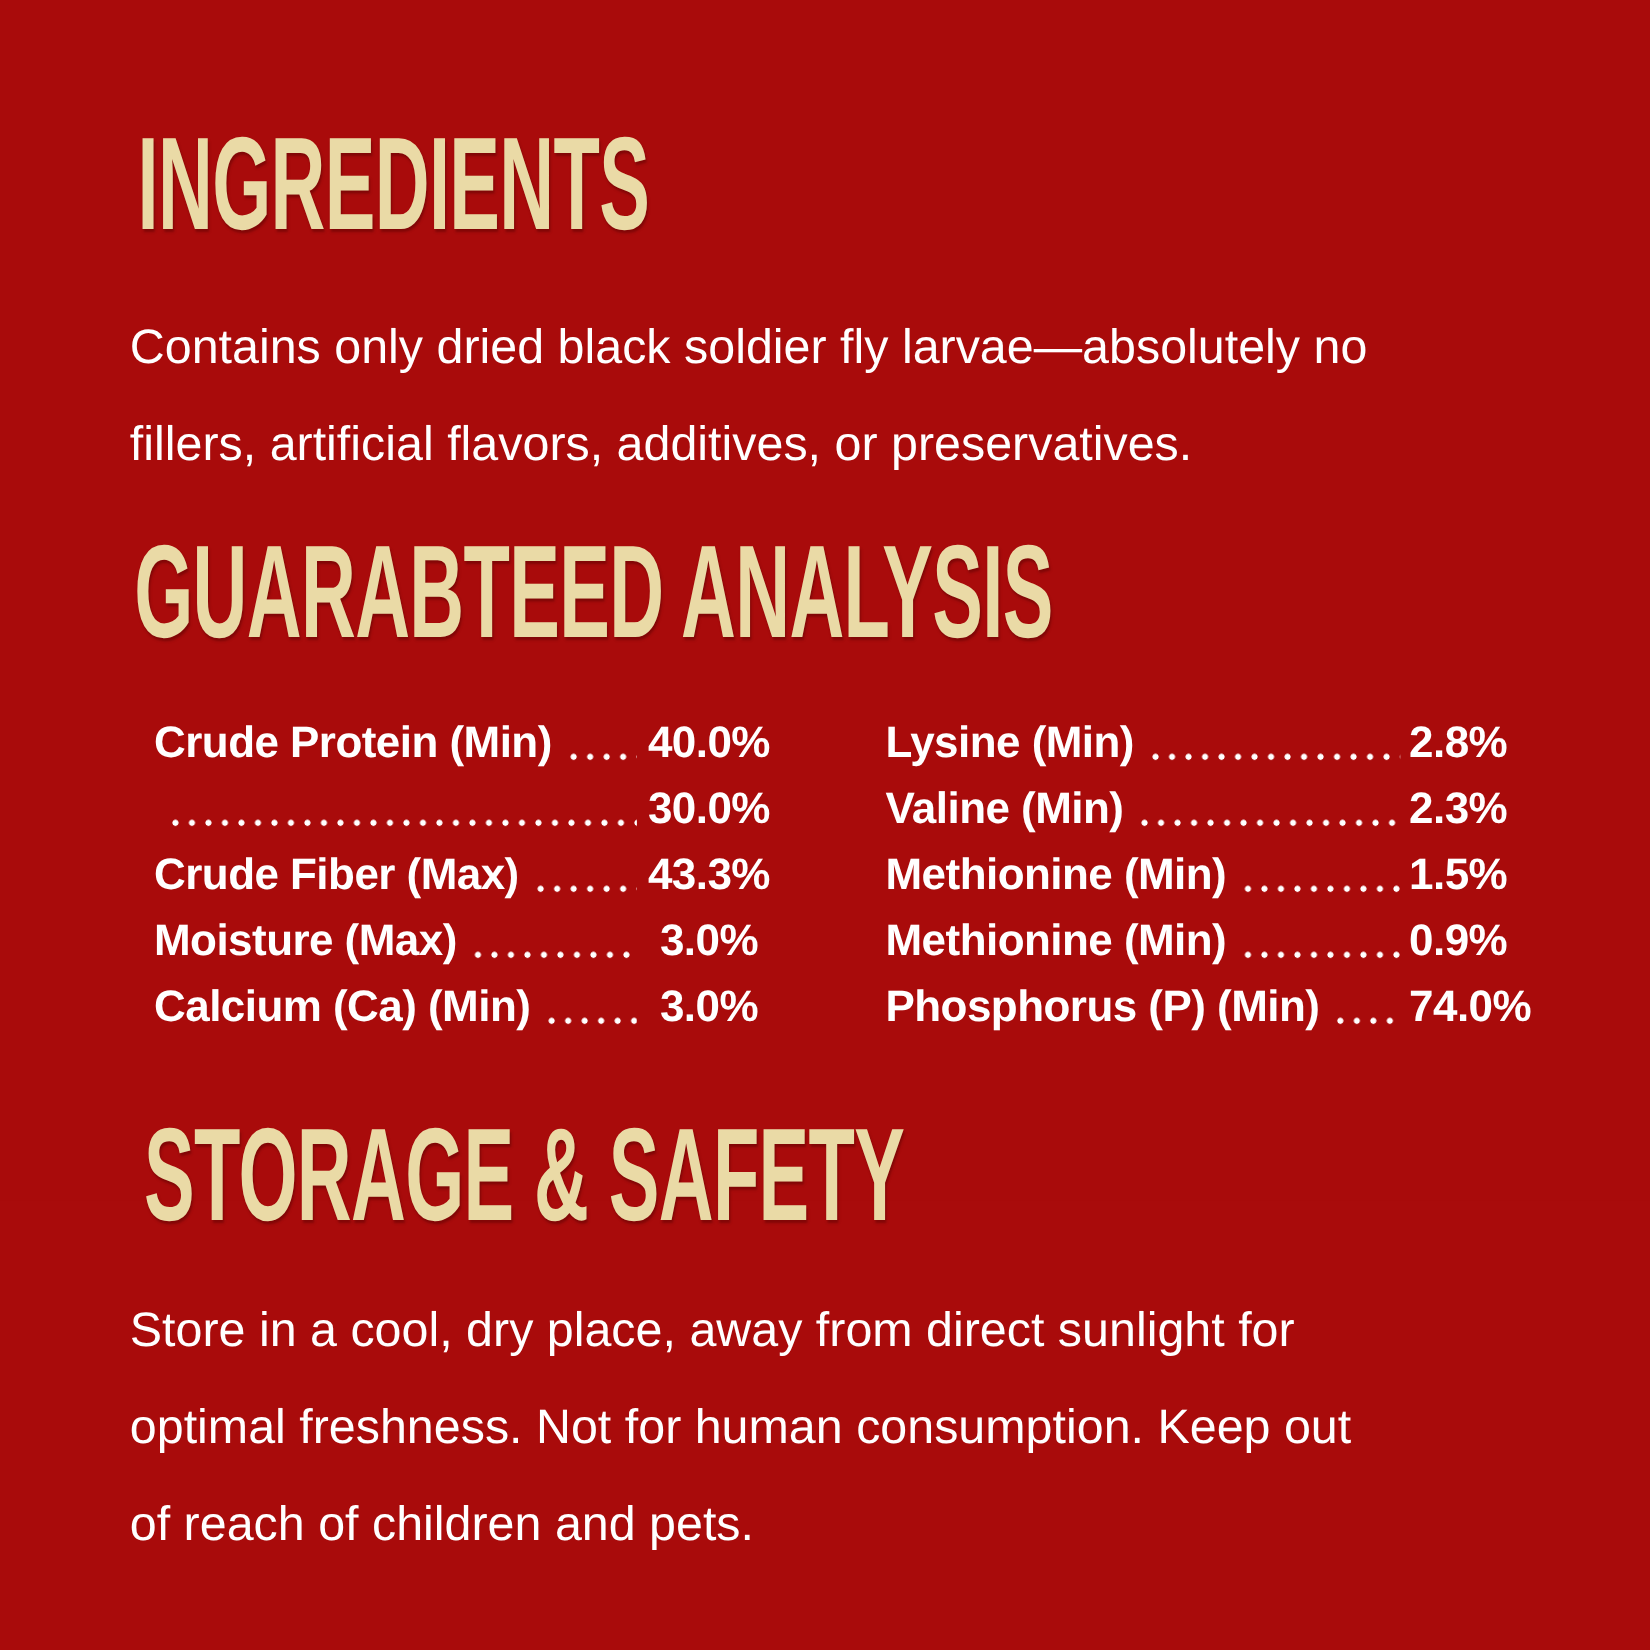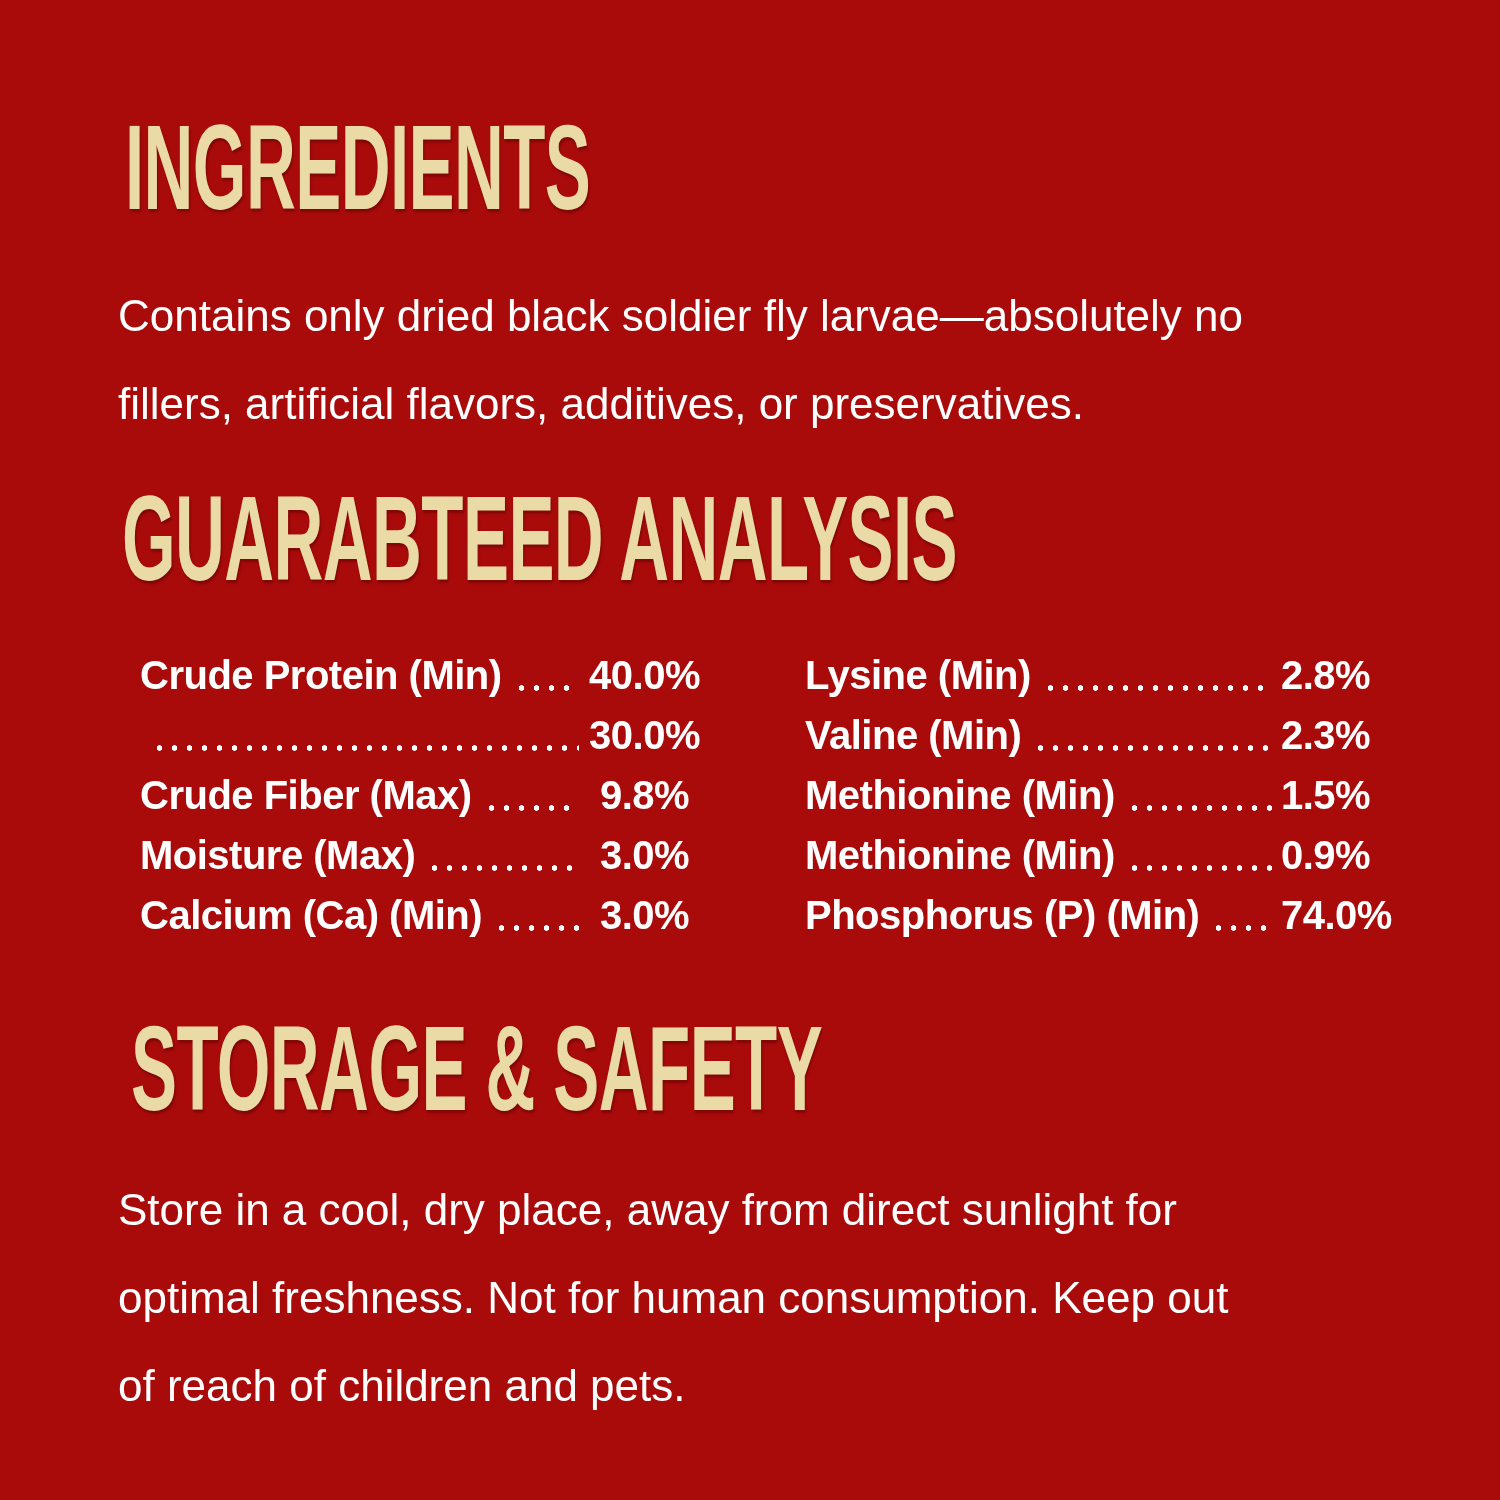--- a/index.html
+++ b/index.html
@@ -96,21 +96,21 @@
       <span class="ga-leader"></span>
       <span class="ga-value">40.0%</span>
     </div>
     <div class="ga-row">
       <span class="ga-leader"></span>
       <span class="ga-value">30.0%</span>
     </div>
     <div class="ga-row">
       <span class="ga-label">Crude Fiber (Max)</span>
       <span class="ga-leader"></span>
-      <span class="ga-value">9.8%</span>
+      <span class="ga-value">43.3%</span>
     </div>
     <div class="ga-row">
       <span class="ga-label">Moisture (Max)</span>
       <span class="ga-leader"></span>
       <span class="ga-value">3.0%</span>
     </div>
     <div class="ga-row">
       <span class="ga-label">Calcium (Ca) (Min)</span>
       <span class="ga-leader"></span>
       <span class="ga-value">3.0%</span>

